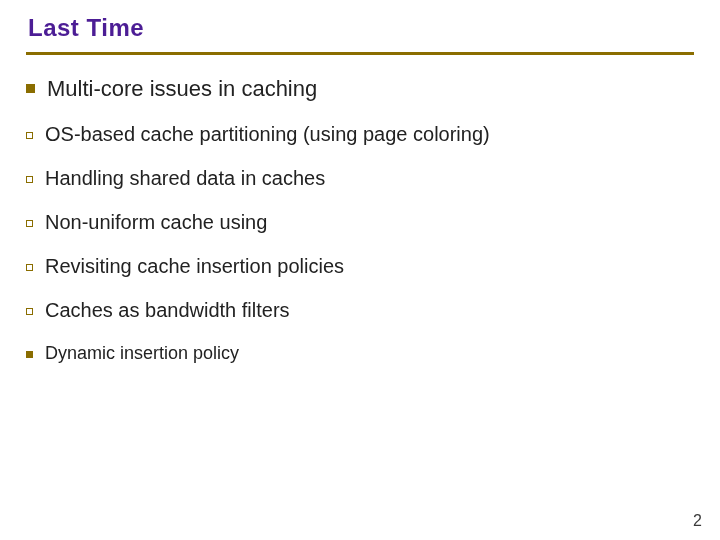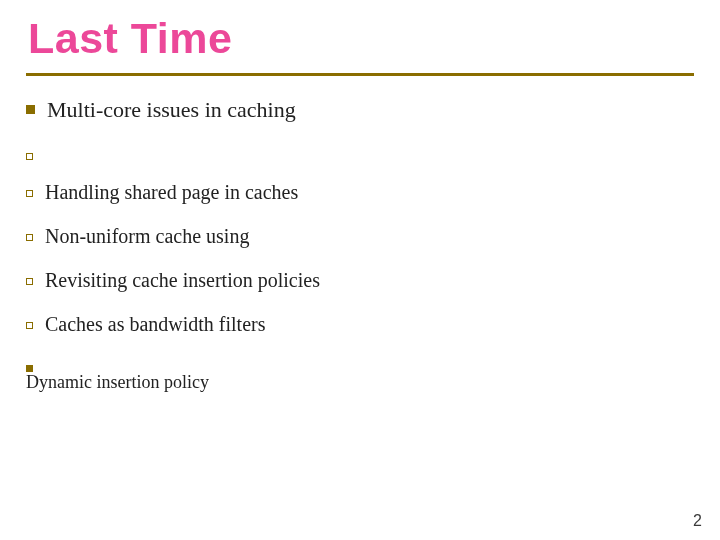--- a/index.html
+++ b/index.html
@@ -14,49 +14,47 @@
     position: relative;
   }
   .slide {
     box-sizing: border-box;
     width: 720px;
     height: 540px;
     padding: 14px 26px 10px 26px;
     position: relative;
   }
   .title {
-    font-size: 43px;
-    color: #ec4899;
+    font-size: 24px;
+    color: #4c1d95;
     letter-spacing: 0.5px;
     margin: 0 0 10px 2px;
   }
   .rule {
     border: none;
     border-top: 3px solid #8a6d00;
     margin: 0 0 16px 0;
     width: 100%;
   }
   .lvl1 {
     margin-left: 10px;
     font-size: 22px;
   }
   .lvl2 {
     margin-left: 48px;
     font-size: 20px;
   }
   .lvl3 {
     margin-left: 96px;
     font-size: 18px;
-    flex-direction: column;
   }
   .row {
     display: flex;
     align-items: flex-start;
     margin: 21px 0;
-    font-family: Liberation Serif, serif;
   }
   .bullet-n {
     width: 9px;
     height: 9px;
     background: #8a6d00;
     flex-shrink: 0;
     margin-top: 8px;
     margin-right: 12px;
   }
   .bullet-q {
@@ -93,24 +91,25 @@
   <h1 class="title">Last Time</h1>
   <hr class="rule">
 
   <div class="row lvl1">
     <span class="bullet-n"></span>
     <span>Multi-core issues in caching</span>
   </div>
 
   <div class="row lvl2">
     <span class="bullet-q"></span>
+    <span>OS-based cache partitioning (using page coloring)</span>
   </div>
   <div class="row lvl2">
     <span class="bullet-q"></span>
-    <span>Handling shared page in caches</span>
+    <span>Handling shared data in caches</span>
   </div>
   <div class="row lvl2">
     <span class="bullet-q"></span>
     <span>Non-uniform cache using</span>
   </div>
   <div class="row lvl2">
     <span class="bullet-q"></span>
     <span>Revisiting cache insertion policies</span>
   </div>
   <div class="row lvl2">

